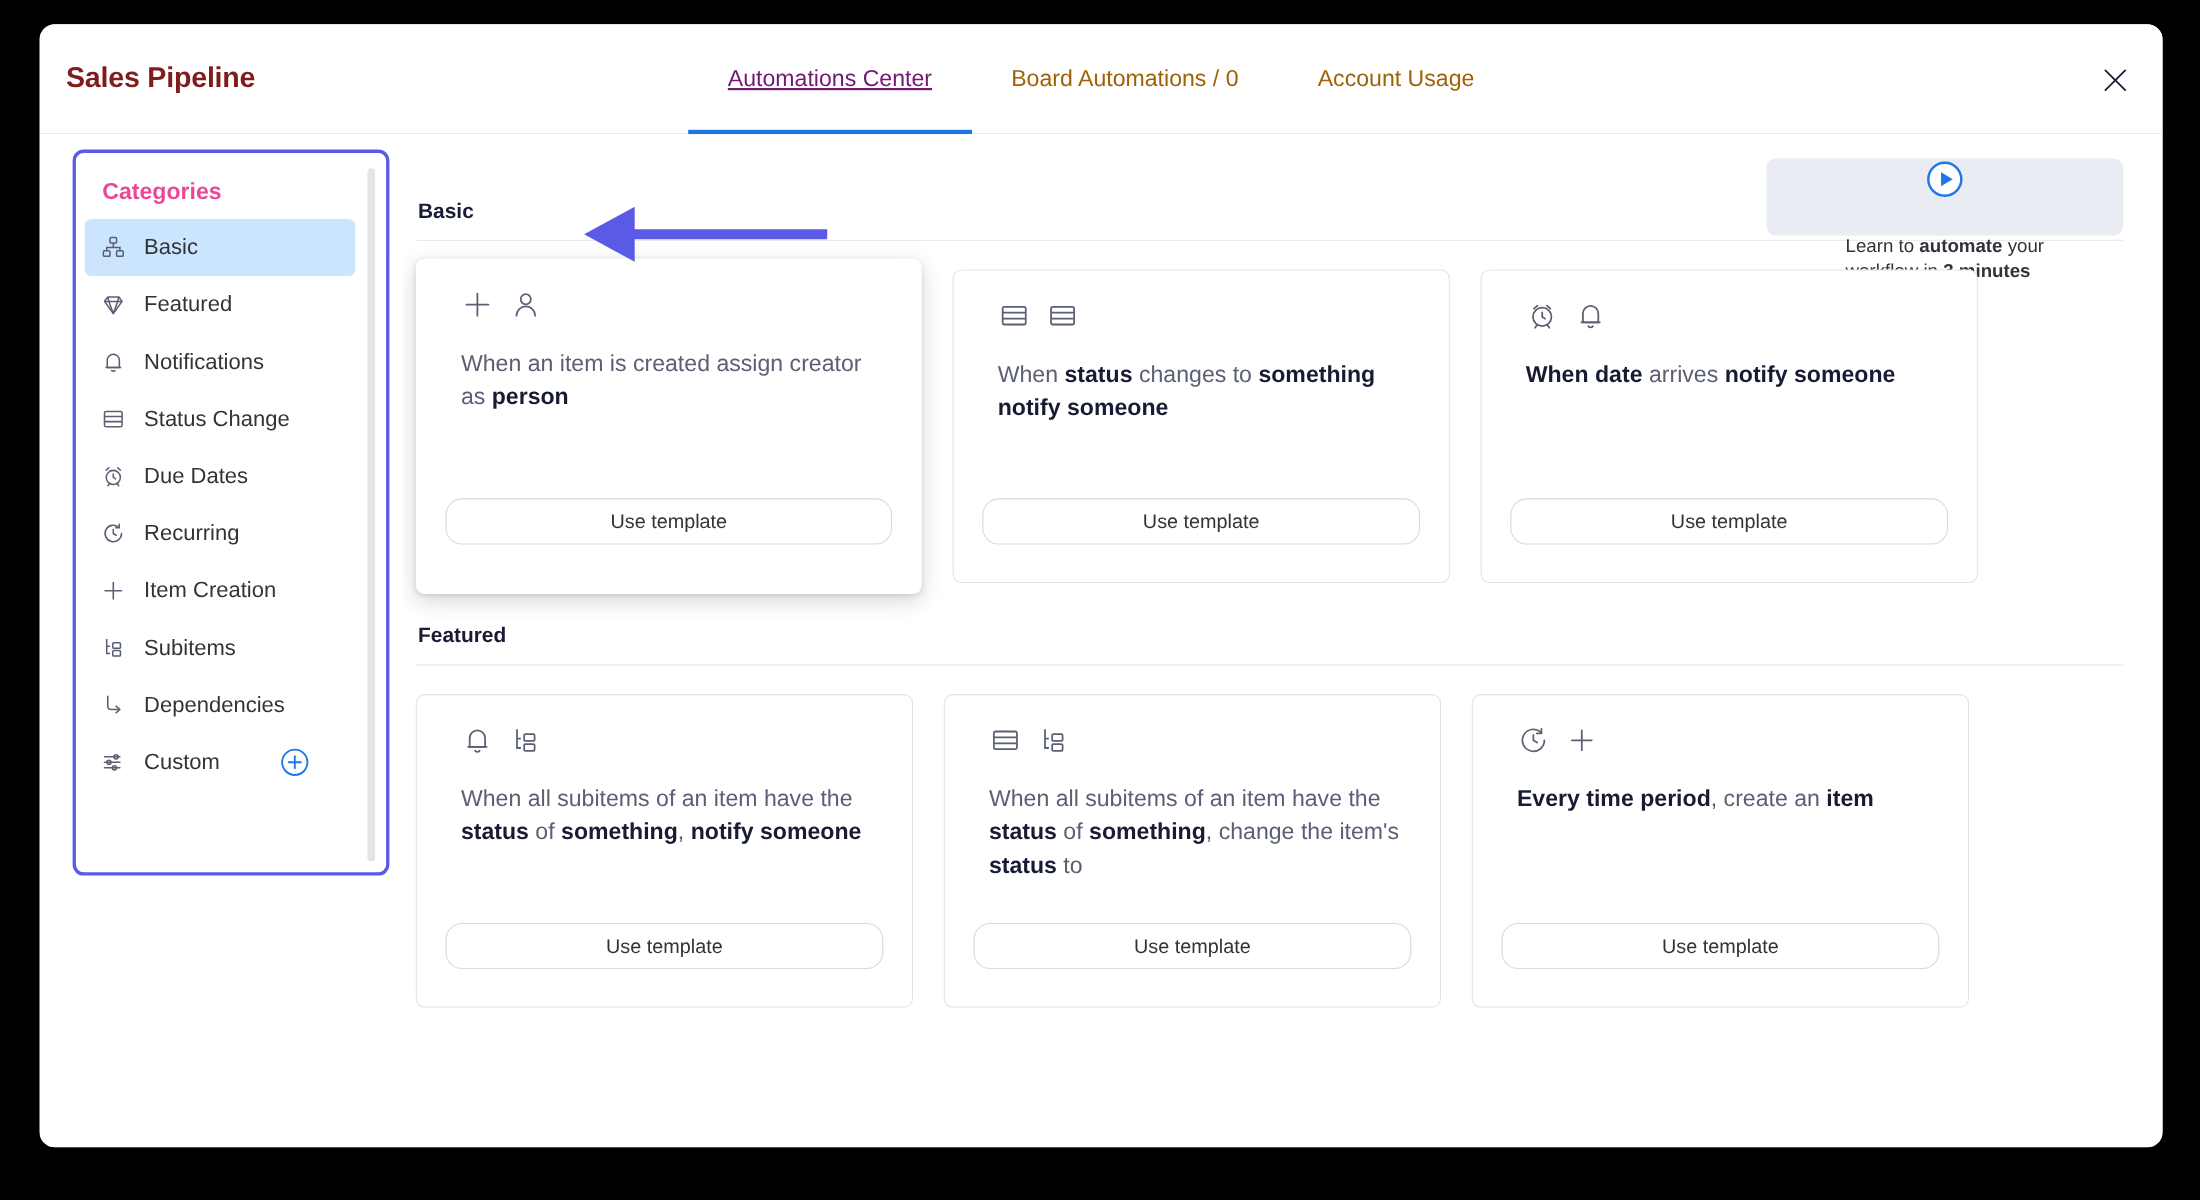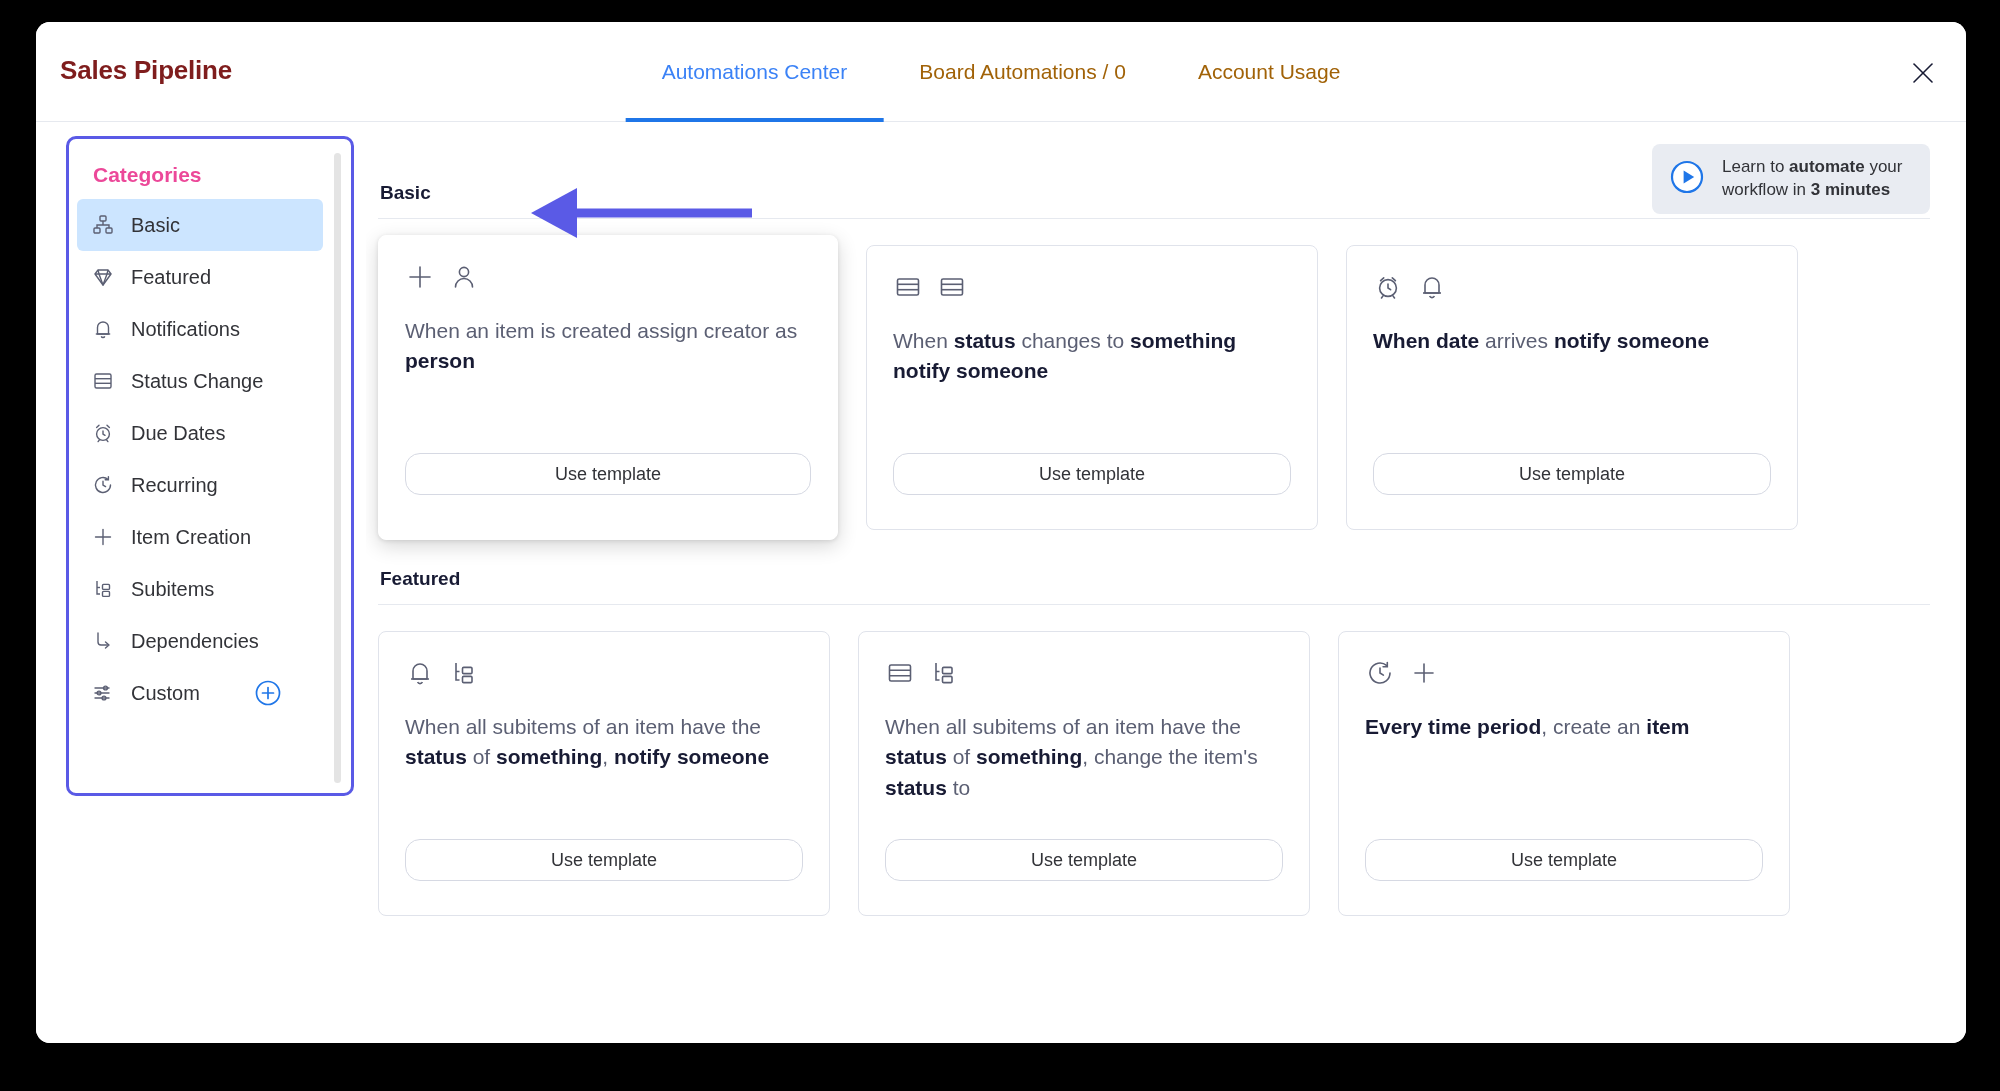--- a/index.html
+++ b/index.html
@@ -66,21 +66,22 @@
     align-items: center;
     padding: 0 36px;
     font-size: 21px;
     color: #a16207;
     cursor: pointer;
     position: relative;
     white-space: nowrap;
   }
 
   .tab.active {
-    color: #3b82f6;
+    color: #701a75;
+    text-decoration: underline;
   }
 
   .tab.active::after {
     content: "";
     position: absolute;
     left: 0; right: 0; bottom: 0;
     height: 4px;
     background: #1f76e8;
   }
 
@@ -226,29 +227,30 @@
     right: 20px;
     top: 50%;
     transform: translateY(-50%);
     color: #323338;
   }
 
   .promo {
     position: absolute;
     right: 36px;
     top: 22px;
-    width: 278px;
+    width: 324px;
     height: 70px;
     background: #e9ecf2;
     border-radius: 8px;
     display: flex;
     align-items: center;
-    gap: 16px;
+    gap: 26px;
     padding: 0 16px;
     cursor: pointer;
+    flex-direction: column;
   }
 
   .promo-text {
     font-size: 17px;
     color: #323338;
     line-height: 1.35;
   }
   .promo-text b { font-weight: bold; }
 
   
@@ -271,21 +273,21 @@
     margin-top: 26px;
   }
 
   .card {
     position: relative;
     width: 452px;
     height: 285px;
     border: 1px solid #e0e3eb;
     border-radius: 8px;
     background: #ffffff;
-    padding: 26px 26px 0 26px;
+    padding: 26px 26px 0 40px;
     cursor: pointer;
     overflow: hidden;
   }
 
   .card.hovered {
     width: 460px;
     height: 305px;
     margin-top: -10px;
     margin-bottom: -10px;
     border-color: #ffffff;

